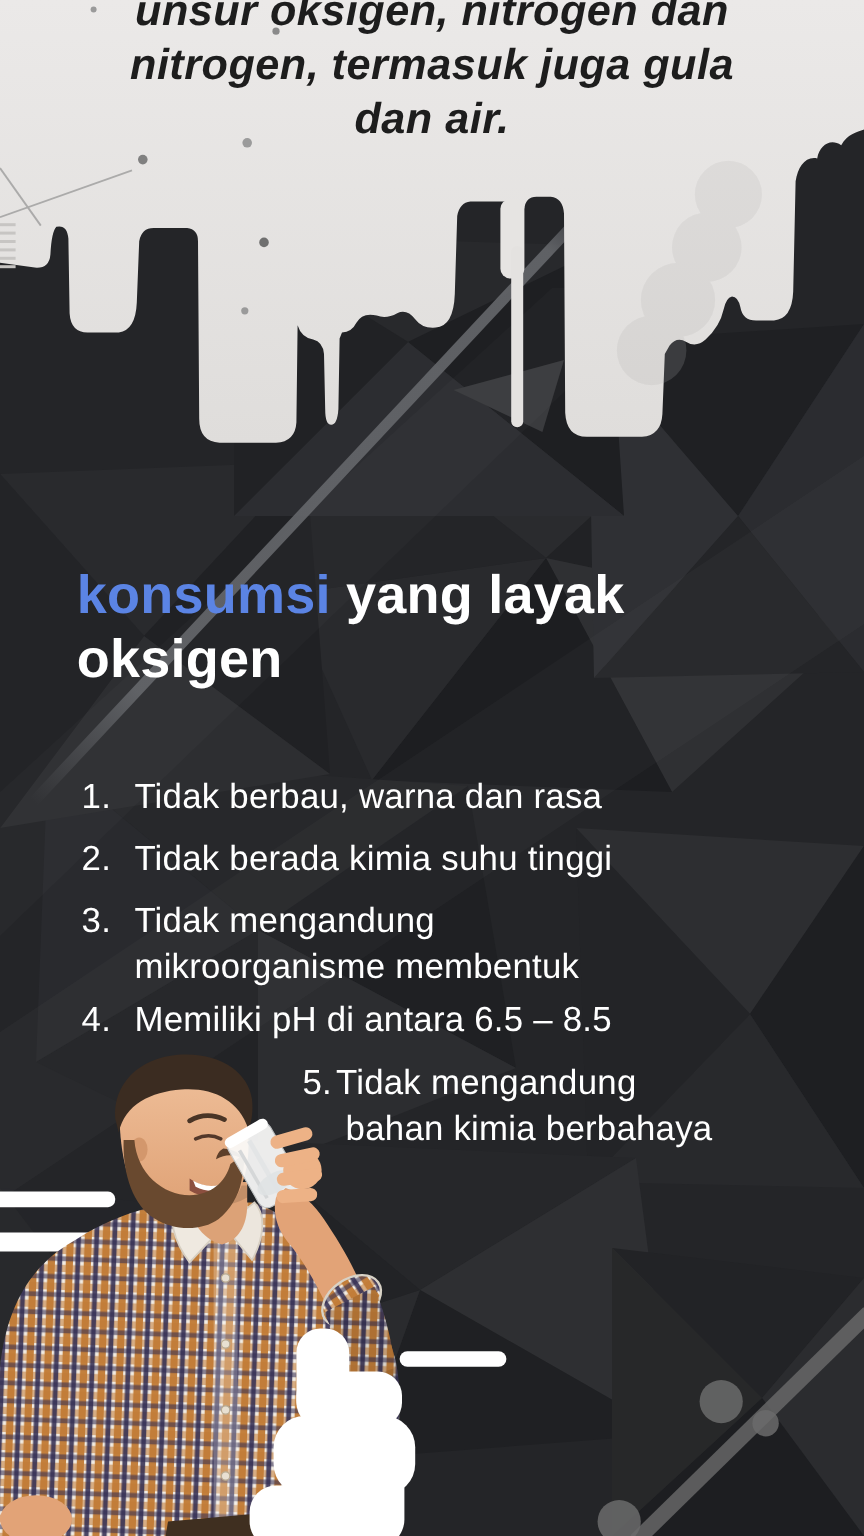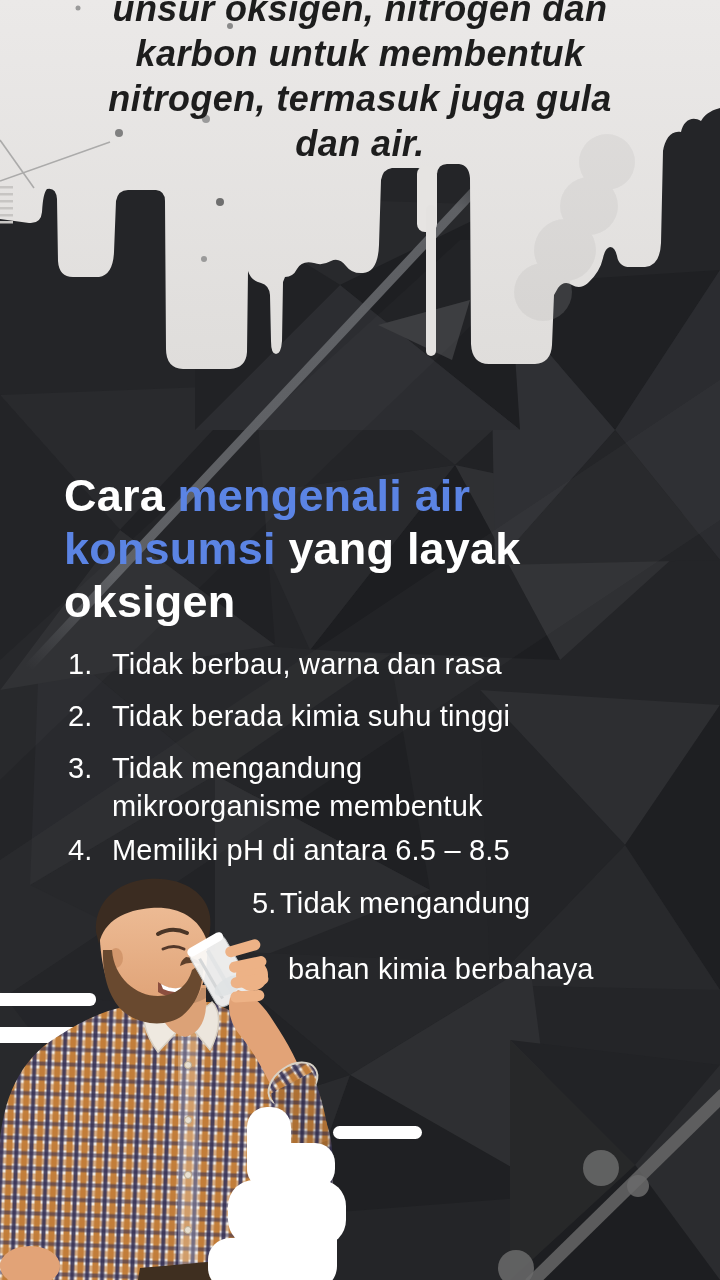--- a/index.html
+++ b/index.html
@@ -28,21 +28,21 @@
     font-size:29px;line-height:38px;color:#ffffff;font-weight:500;
     letter-spacing:.2px;
   }
   .li-row .num{width:44px;flex:none;}
   .it1{left:68px;top:645px;}
   .it2{left:68px;top:697px;}
   .it3{left:68px;top:749px;}
   .it4{left:68px;top:831px;}
   .it5{left:252px;top:884px;}
   .it5 .num{width:28px;}
-  .it5 .l2{margin-top:28px;margin-left:8px;}
+  .it5 .l2{margin-top:0;margin-left:8px;}
   .l2:empty{display:none;}
 </style>
 </head>
 <body>
 
 <div class="canvas">
 
   <svg class="bg-art" viewBox="0 0 720 1280" xmlns="http://www.w3.org/2000/svg">
     <defs>
       <linearGradient id="lightg" x1="0" y1="0" x2="0" y2="370" gradientUnits="userSpaceOnUse">
@@ -272,27 +272,25 @@
       <rect x="247" y="1107" width="44" height="80" rx="20"></rect>
       <rect x="247" y="1143" width="88" height="46" rx="20"></rect>
       <rect x="228" y="1180" width="118" height="66" rx="26"></rect>
       <rect x="208" y="1238" width="84" height="52" rx="22"></rect>
       <rect x="245" y="1200" width="92" height="90" rx="24"></rect>
     </g>
   </svg>
 
   <div class="intro">
     <div>unsur oksigen, nitrogen dan</div>
-    <div>karbon untuk membentuk</div>
     <div>nitrogen, termasuk juga gula</div>
     <div>dan air.</div>
   </div>
 
   <div class="heading">
-    <div><span>Cara</span> <span class="blue">mengenali air</span></div>
     <div><span class="blue">konsumsi</span> <span>yang layak</span></div>
     <div>oksigen</div>
   </div>
 
   <div class="li-row it1">
     <span class="num">1.</span>
     <span class="txt"><span>Tidak berbau, warna dan rasa</span></span>
   </div>
   <div class="li-row it2">
     <span class="num">2.</span>

